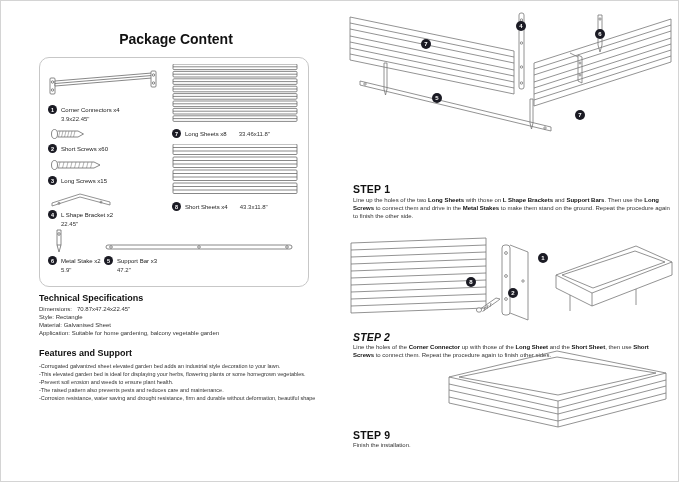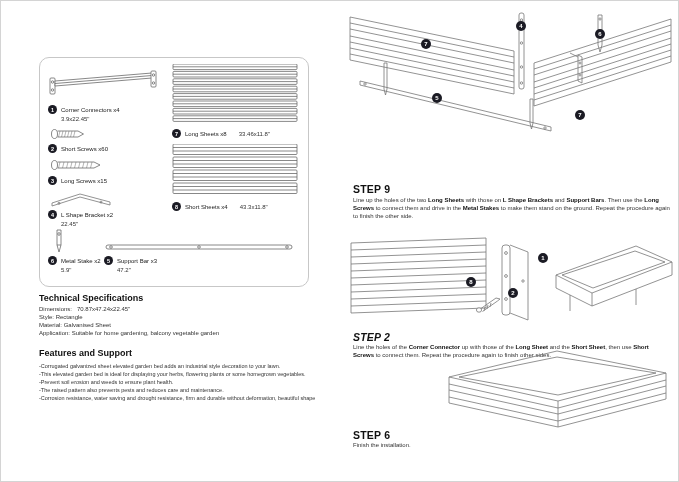--- a/index.html
+++ b/index.html
@@ -23,20 +23,21 @@
                    font-size:6px; font-weight:700; display:flex; align-items:center; justify-content:center; }
   svg { display:block; }
   .ln { stroke:#777; fill:none; stroke-width:0.8; }
   .lnf { stroke:#6a6a6a; fill:#fff; stroke-width:0.8; }
 </style>
 </head>
 <body>
 
 <div id="page">
 
+  <div class="abs page-title" style="left:40px; top:30px; width:270px;">Package Content</div>
 
   <div class="abs parts-box" style="left:38px; top:56px; width:270px; height:230px;">
 
     <div class="abs" style="left:6px; top:6px;">
       <svg width="118" height="38" viewBox="0 0 118 38">
         <g class="lnf">
           <rect x="4" y="14" width="5" height="16" rx="1"></rect>
           <polygon points="9,17 106,9 106,14 9,22"></polygon>
           <line x1="9" y1="19.5" x2="106" y2="11.5"></line>
           <rect x="105" y="7" width="5" height="16" rx="1"></rect>
@@ -223,21 +224,21 @@
           <circle cx="234" cy="70" r="1"></circle>
       </g>
     </svg>
     <div class="diagram-badge" style="left:75px; top:34px;">7</div>
     <div class="diagram-badge" style="left:170px; top:16px;">4</div>
     <div class="diagram-badge" style="left:249px; top:24px;">6</div>
     <div class="diagram-badge" style="left:86px; top:88px;">5</div>
     <div class="diagram-badge" style="left:229px; top:105px;">7</div>
   </div>
 
-  <div class="abs step-title" style="left:352px; top:182px;">STEP 9</div>
+  <div class="abs step-title" style="left:352px; top:182px;">STEP 1</div>
   <div class="abs step-text" style="left:352px; top:196px; width:318px;"><span>Line up the holes of the two </span><span style="font-weight: 700; color: rgb(17, 17, 17);">Long Sheets</span><span> with those on </span><span style="font-weight: 700; color: rgb(17, 17, 17);">L Shape Brackets</span><span> and </span><span style="font-weight: 700; color: rgb(17, 17, 17);">Support Bars</span><span>. Then use the </span><span style="font-weight: 700; color: rgb(17, 17, 17);">Long Screws</span><span> to connect them and drive in the </span><span style="font-weight: 700; color: rgb(17, 17, 17);">Metal Stakes</span><span> to make them stand on the ground. Repeat the procedure again to finish the other side.</span></div>
 
   <div class="abs" style="left:345px; top:230px; width:330px; height:98px;">
     <svg width="330" height="98" viewBox="0 0 330 98">
       <g class="ln">
 
         <path d="M5,12 L140,7 M5,19 L140,14 M5,26 L140,21 M5,33 L140,28 M5,40 L140,35 M5,47 L140,42 M5,54 L140,49 M5,61 L140,56 M5,68 L140,63 M5,75 L140,70 M5,82 L140,77 M5,12 L5,82 M140,7 L140,77"></path>
 
         <rect x="156" y="14" width="8" height="70" rx="3" fill="#fff"></rect>
         <circle cx="160" cy="22" r="1.4"></circle>
@@ -268,16 +269,16 @@
       <g class="ln">
         <path d="M10,34 L118,8 L227,30 L119,58 Z"></path>
         <path d="M20,34 L118,14 L217,30 L119,52 Z"></path>
         <path d="M10,41 L119,65 M10,47 L119,71 M10,54 L119,78 M10,60 L119,84"></path>
         <path d="M119,65 L227,37 M119,71 L227,43 M119,78 L227,50 M119,84 L227,56"></path>
         <path d="M10,34 L10,60 M119,58 L119,84 M227,30 L227,56"></path>
       </g>
     </svg>
   </div>
 
-  <div class="abs step-title" style="left:352px; top:428px;">STEP 6</div>
+  <div class="abs step-title" style="left:352px; top:428px;">STEP 9</div>
   <div class="abs step-text" style="left:352px; top:441px; width:220px;">Finish the installation.</div>
 
 </div>
 
 </body></html>

